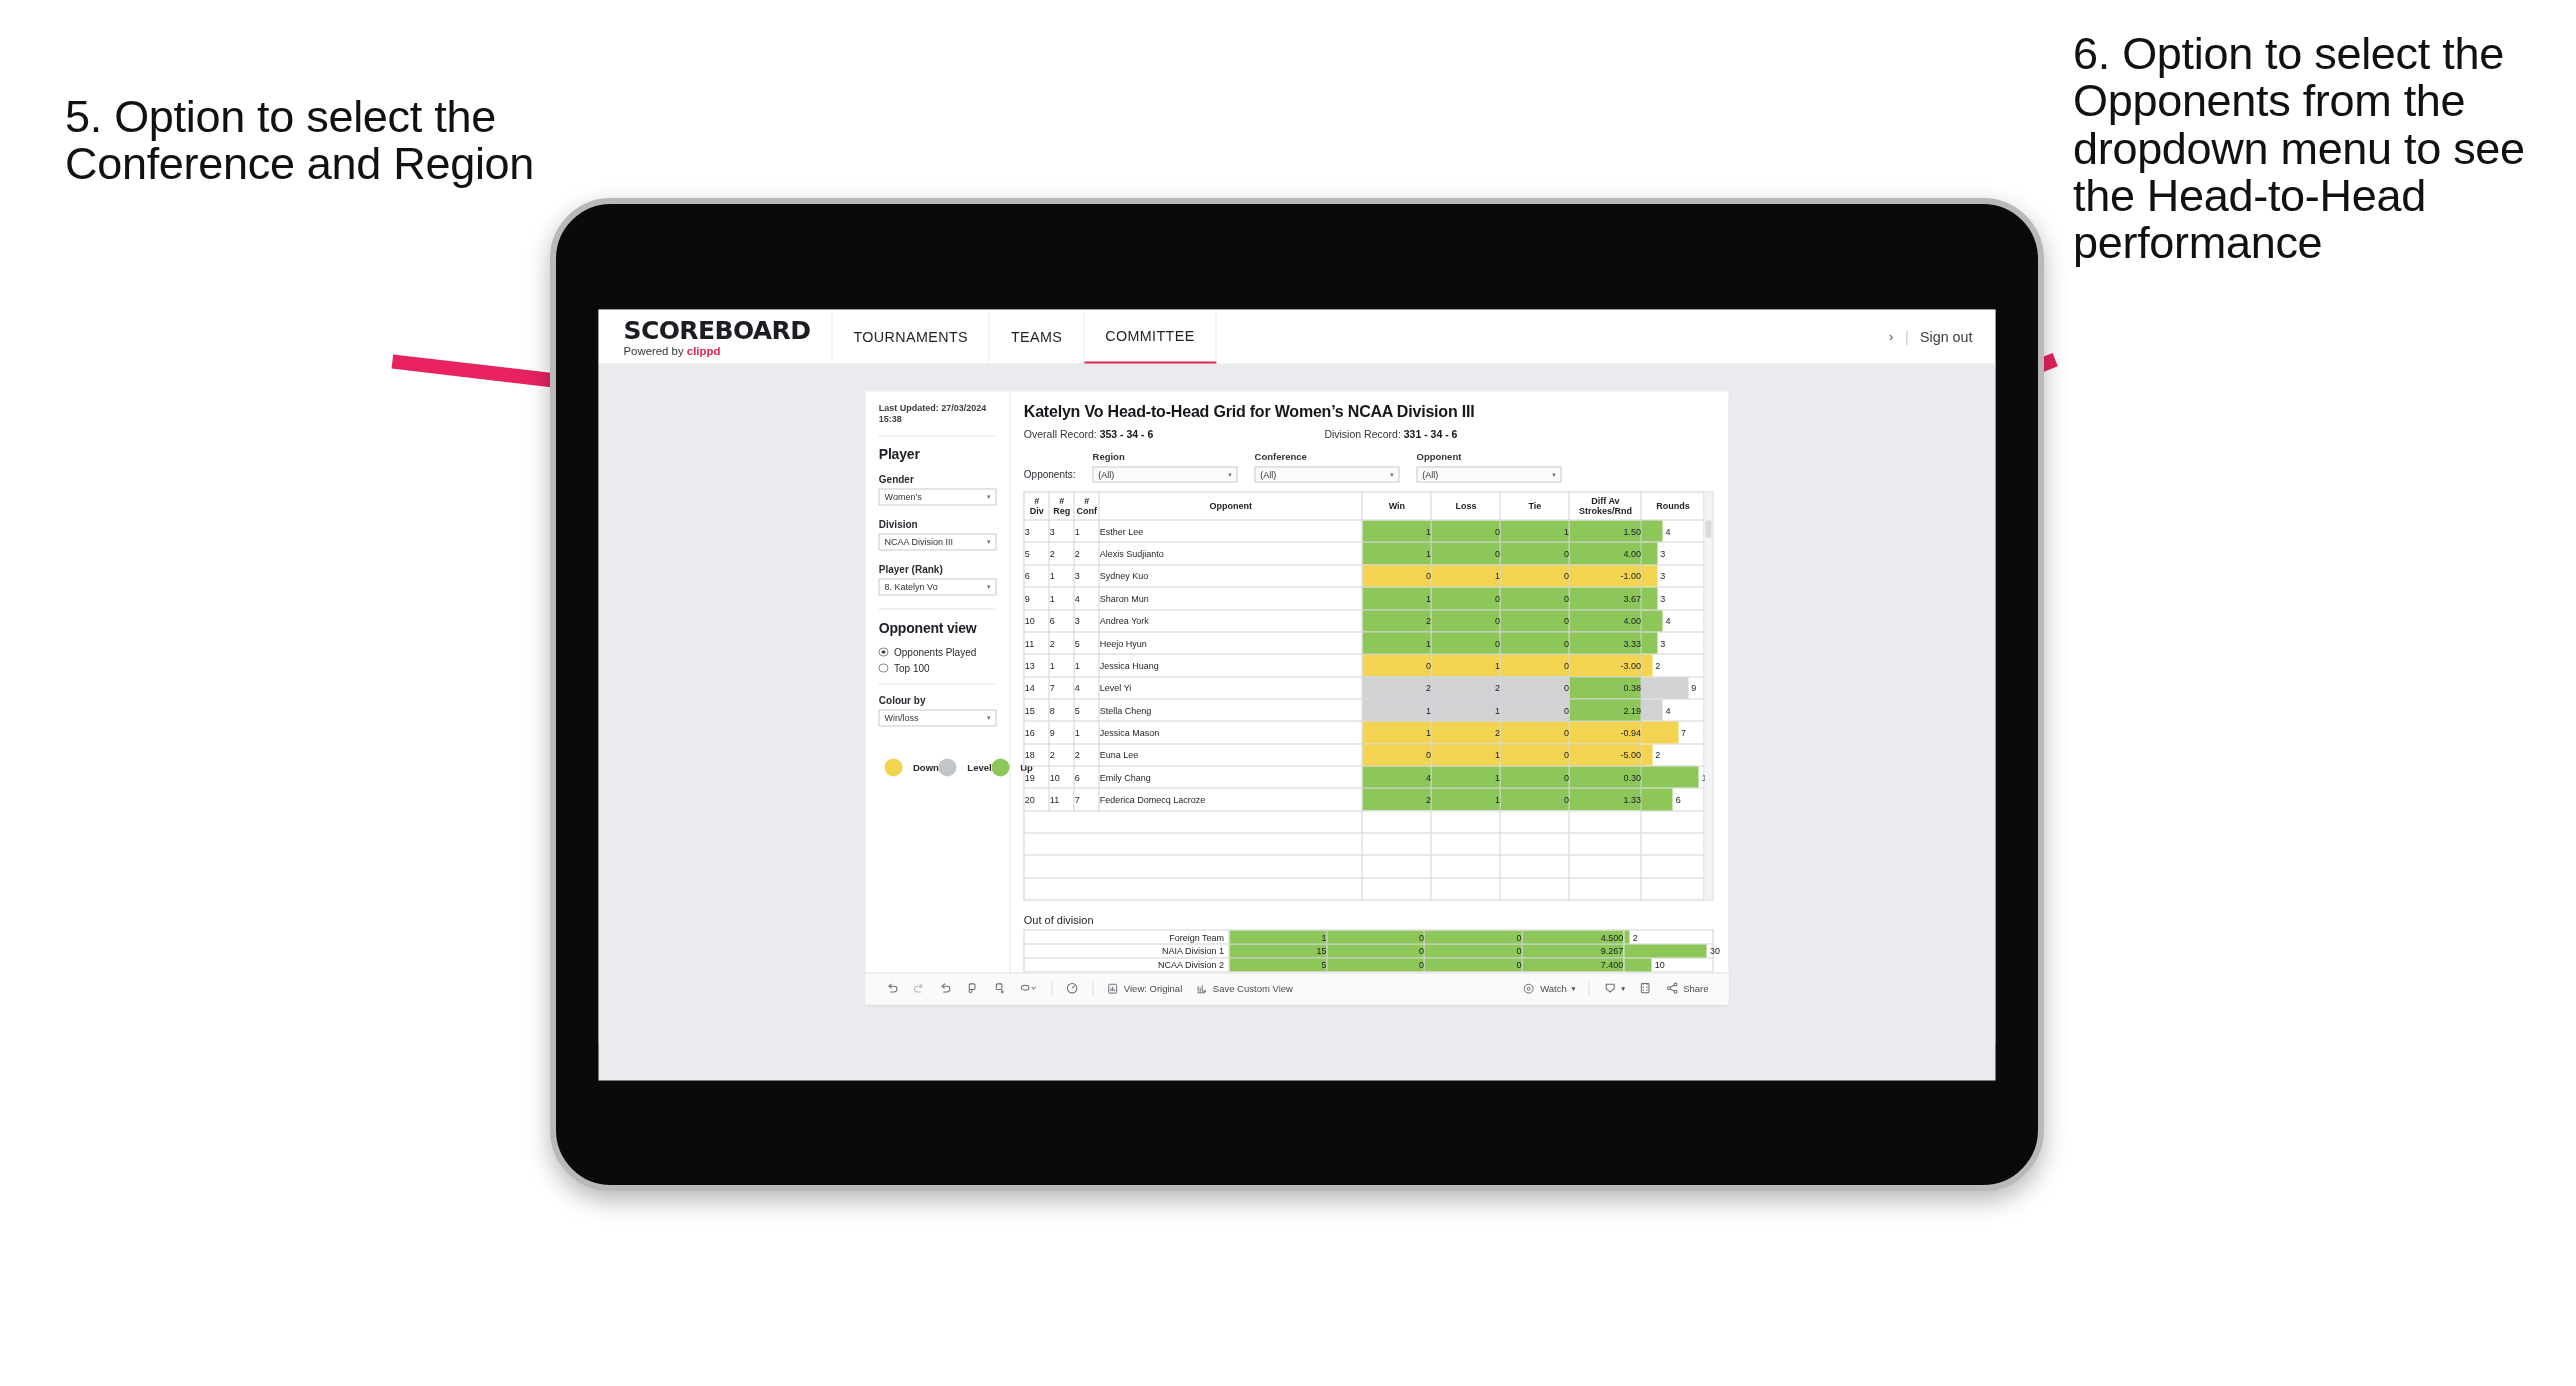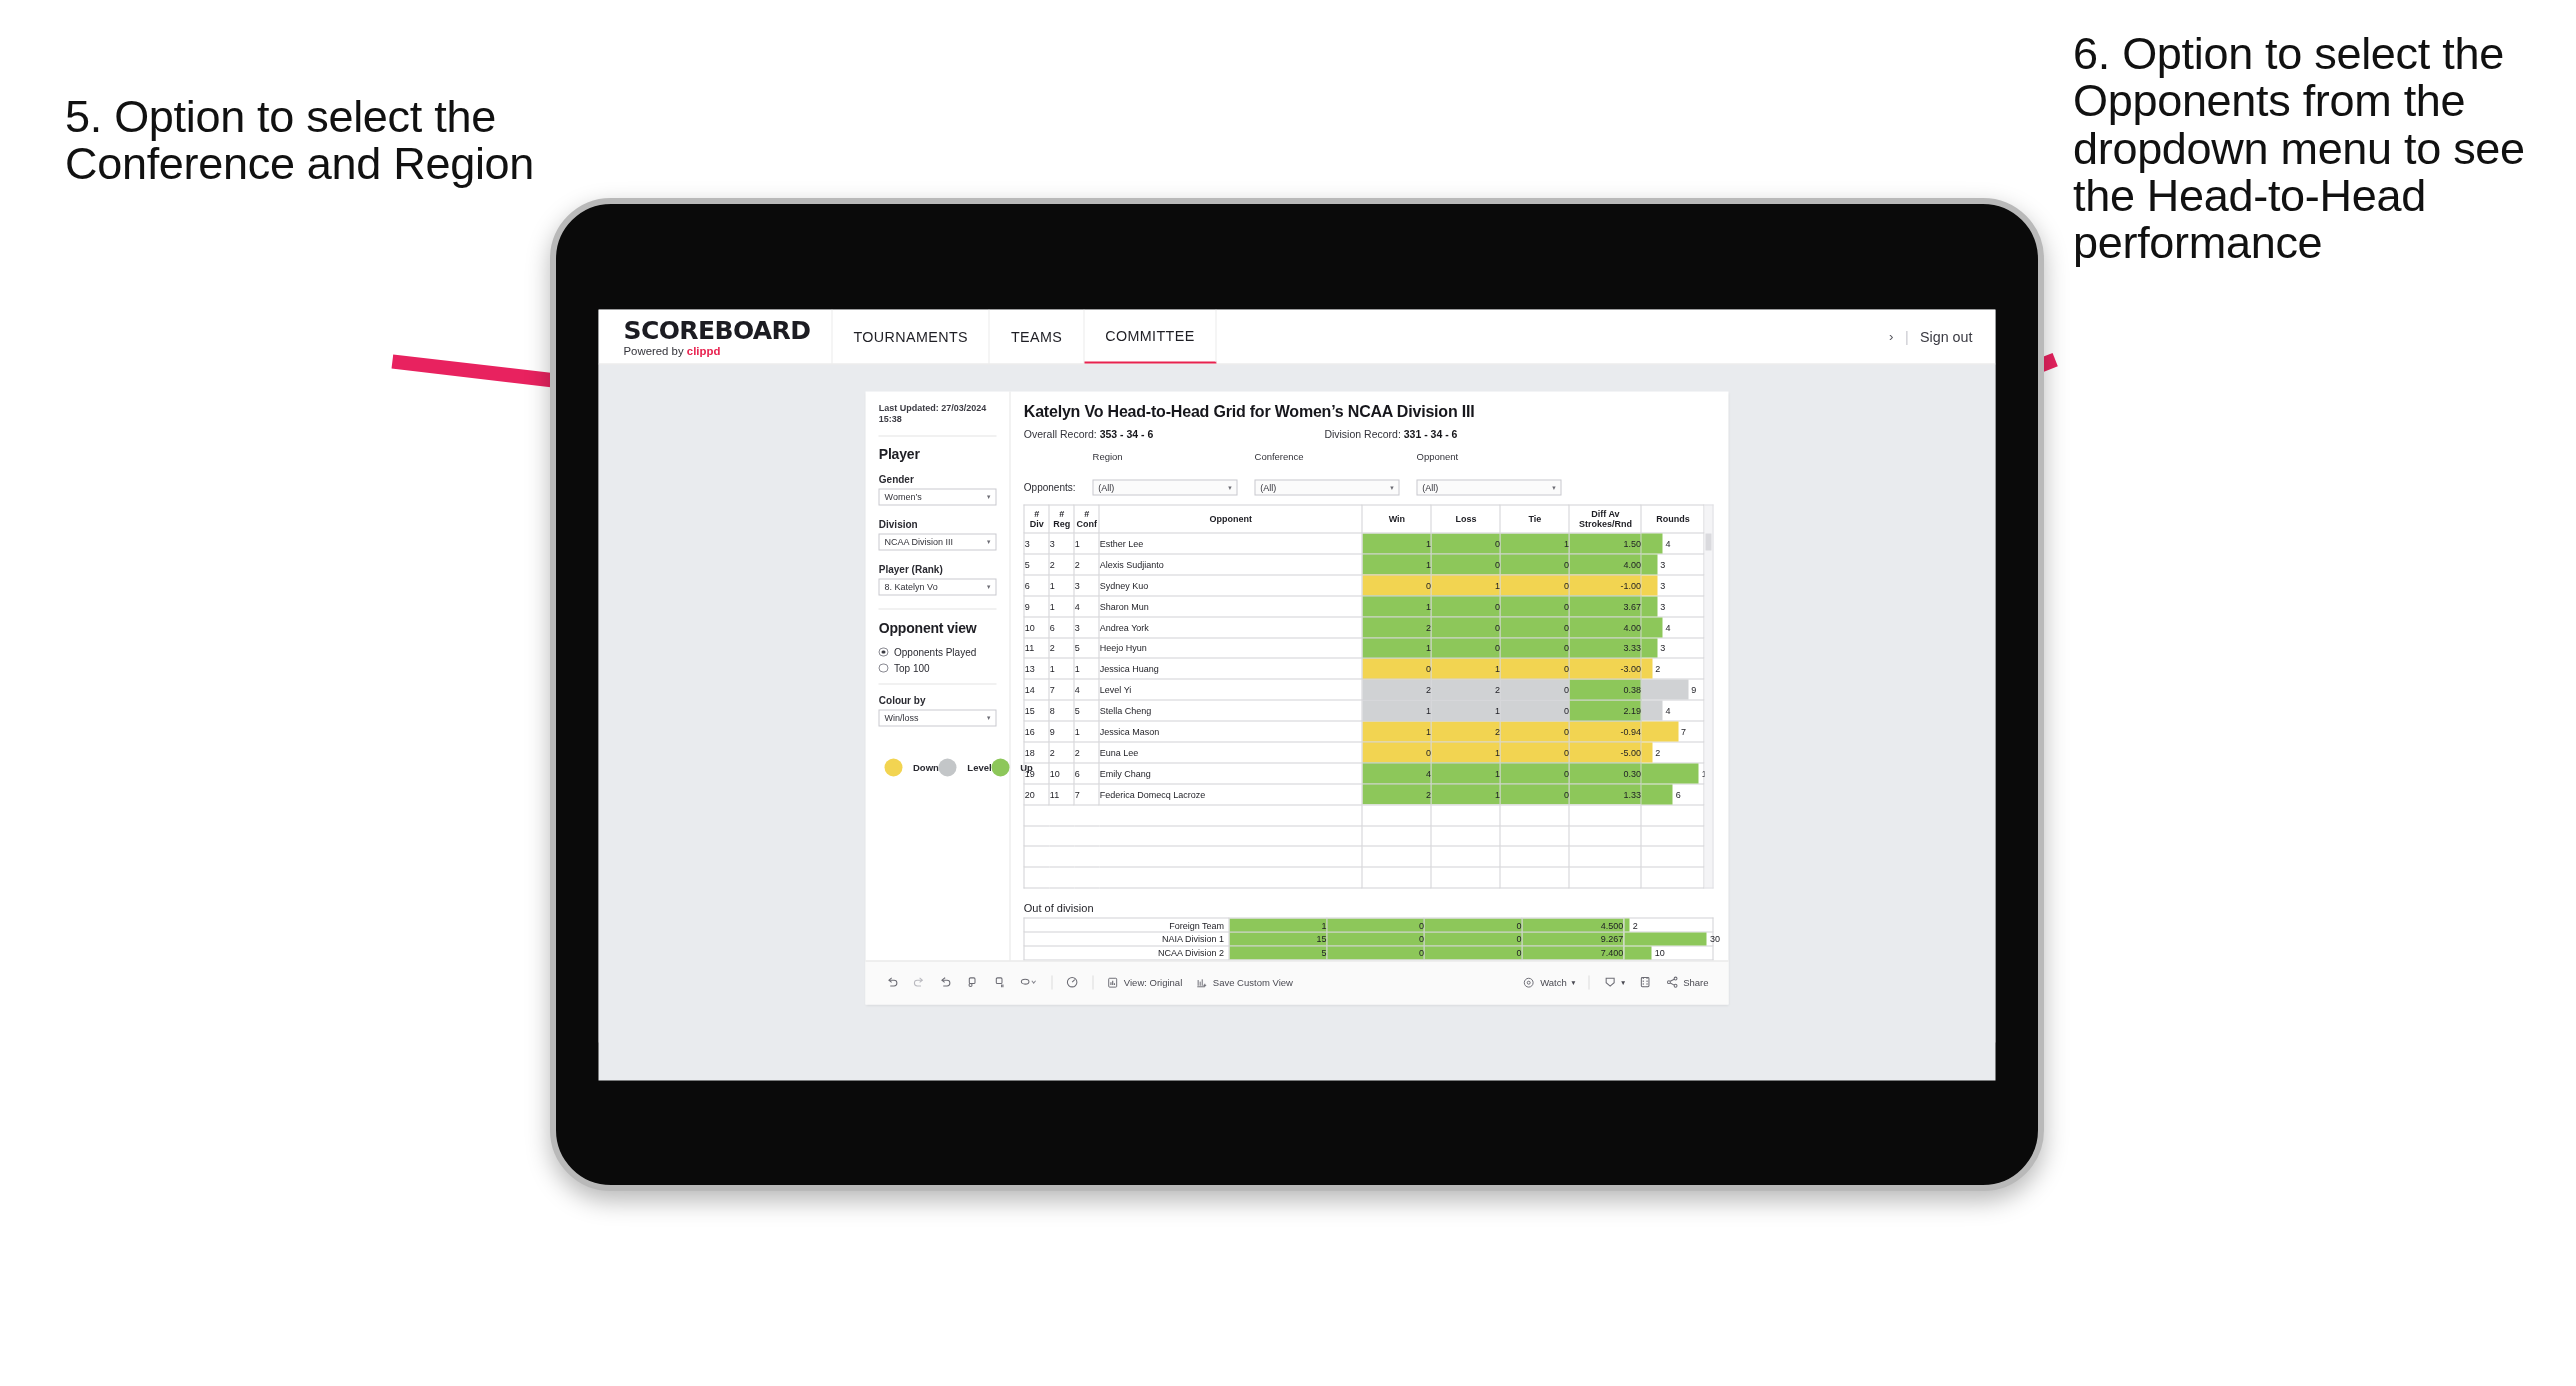--- a/index.html
+++ b/index.html
@@ -107,21 +107,21 @@
   
   .content { flex:1; padding:11.4px 15px 0 13.3px; min-width:0; display:flex; flex-direction:column; }
   .vtitle { font-size:16px; font-weight:700; color:#17171c; letter-spacing:-0.2px; }
   .records { display:flex; margin-top:6.7px; font-size:10.5px; color:#33333a; }
   .records .r2 { margin-left:171px; }
   .records b { color:#16161a; font-weight:700; }
 
   .filters { display:flex; align-items:flex-end; gap:17px; margin-top:11.4px; }
   .filters .oplab { font-size:10px; color:#2a2a31; padding-bottom:2.9px; }
   .ffield { width:145px; }
-  .ffield .flabel { font-weight:400; font-size:9.5px; color:#33333a; margin-bottom:18px; }
+  .ffield .flabel { font-weight:700; font-size:9.5px; color:#33333a; margin-bottom:5px; }
   .ffield .fselect { height:16px; background:#fbfbfb; }
 
   
   .gridwrap { margin-top:8.6px; display:flex; min-height:0; flex:1; }
   table.h2h { border-collapse:collapse; width:100%; table-layout:fixed; font-size:9px; color:#1e1e24; }
   table.h2h th, table.h2h td { border:1px solid #d2d2d6; padding:0; height:13.7px; }
   table.h2h thead th {
     font-weight:600; font-size:9px; color:#1e1e24; height:28.5px; vertical-align:middle;
     text-align:center; line-height:1.12; background:#fff;
   }
@@ -142,21 +142,21 @@
   .scrollthumb { position:absolute; left:1px; right:1px; top:28.5px; height:17px; background:#dadade; }
   .blankrows td { border:1px solid #d2d2d6; height:13.7px; background:#fff; }
 
   .ood-title { font-size:11px; color:#1e1e24; margin:12.4px 0 4.8px; }
   table.ood { border-collapse:collapse; width:100%; table-layout:fixed; font-size:9px; color:#1e1e24; }
   table.ood td { border:1px solid #d2d2d6; height:13.7px; padding:0; }
   table.ood td.lbl { text-align:right; padding-right:4.8px; }
 
   
   .toolbar {
-    height:44px; border-top:1px solid #e2e2e2; background:#fafafa;
+    height:32px; border-top:1px solid #e2e2e2; background:#fafafa;
     display:flex; align-items:center; gap:0; padding:0 13.3px; font-size:9.5px; color:#4a4a52;
   }
   .tb { display:flex; align-items:center; gap:4.8px; padding:0 6.7px; white-space:nowrap; }
   .tb svg { display:block; }
   .tdiv { width:1px; height:14.3px; background:#dcdcdc; margin:0 6.7px; }
   .spacer { flex:1; }
 </style>
 </head>
 <body>
 

